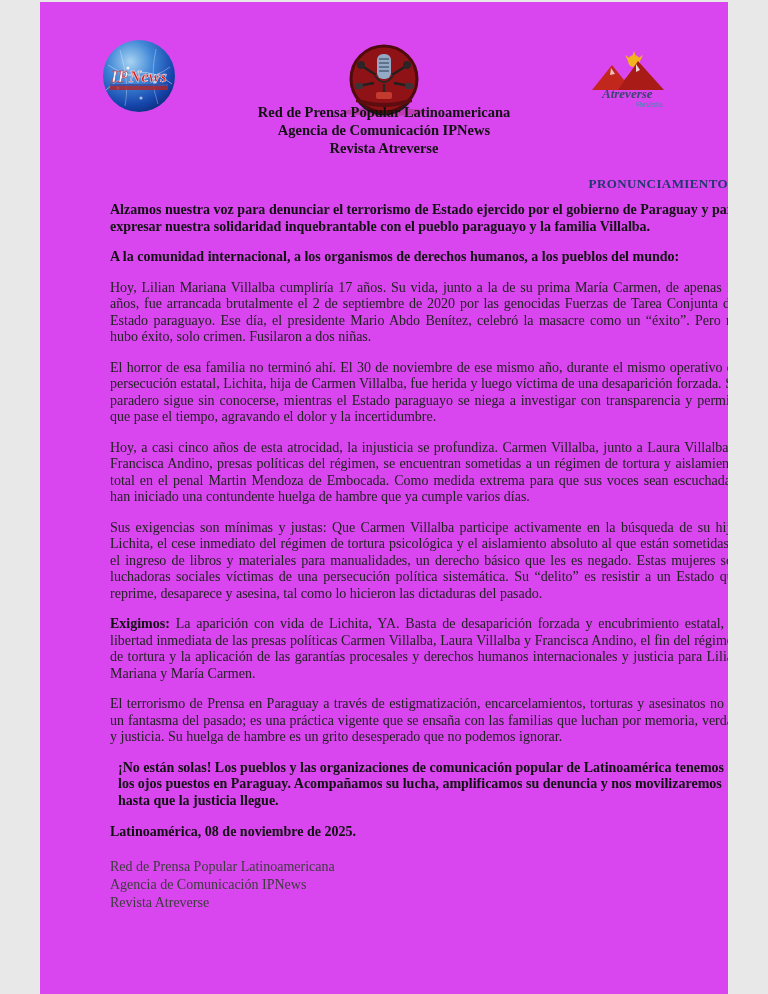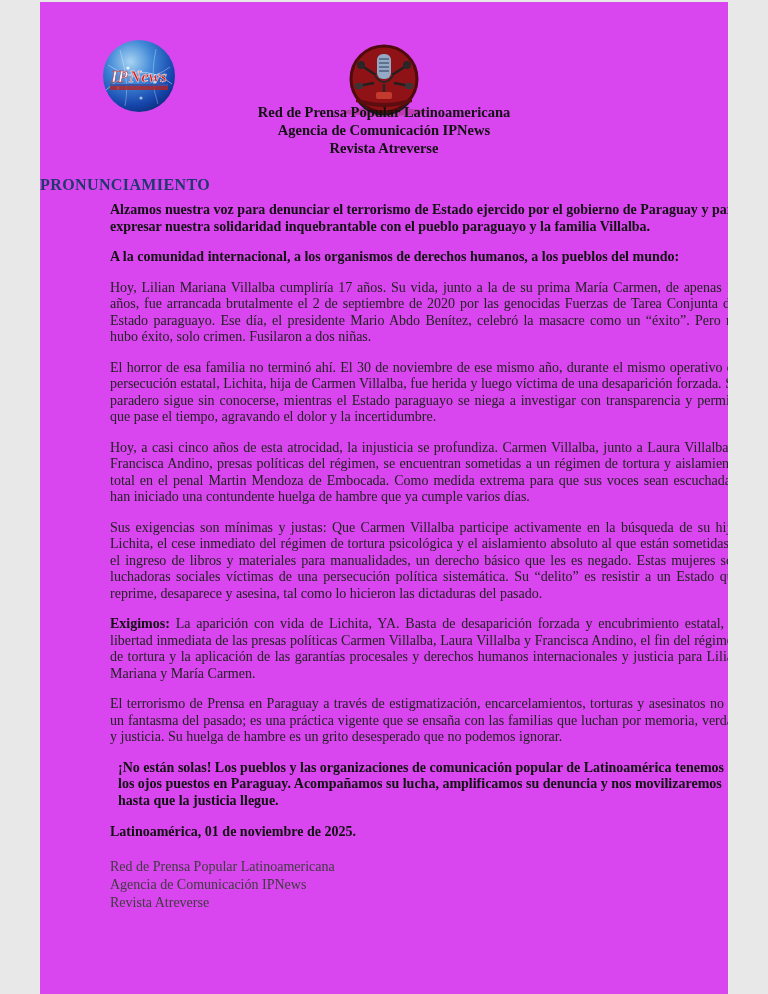--- a/index.html
+++ b/index.html
@@ -8,22 +8,22 @@
     position:relative; width:688px; height:994px; margin:2px auto;
     background:#d946ef; overflow:hidden;
     font-family:"Liberation Serif","DejaVu Serif",serif; color:#222;
   }
   .header { position:absolute; top:0; left:0; right:0; height:200px; }
   .logo-ipnews   { position:absolute; left:58px;  top:36px; width:82px; height:76px; }
   .logo-center   { position:absolute; left:50%; top:40px; width:104px; height:76px; transform:translateX(-50%); }
   .logo-atreverse{ position:absolute; right:52px; top:46px; width:92px; height:62px; }
   .org-lines { position:absolute; top:101px; left:0; right:0; text-align:center;
                font-weight:bold; font-size:14.5px; line-height:18px; color:#111; }
-  .doc-title { position:absolute; top:174px; left:0; right:0; text-align:left;
-               font-weight:bold; font-size:16px; letter-spacing:.4px; }
+  .doc-title { position:absolute; top:174px; left:0; right:0; text-align:right;
+               font-weight:bold; font-size:13px; letter-spacing:.4px; }
   .content { position:absolute; top:200px; left:70px; width:630px; font-size:14px; line-height:16.5px; }
   .para { text-align:justify; margin-bottom:14px; }
   .bold { font-weight:bold; color:#111; }
   .salutation { white-space:nowrap; }
   .closing { text-align:left; font-weight:bold; color:#111; margin-bottom:15px; padding:0 8px; }
   .date-line { font-weight:bold; color:#111; margin-bottom:17px; }
   .signature { color:#3d3d3d; line-height:18px; }
 </style>
 </head>
 <body>
@@ -81,20 +81,36 @@
           <line x1="47" y1="25" x2="57" y2="25"></line>
           <line x1="47" y1="29" x2="57" y2="29"></line>
         </g>
         <path d="M43 34 Q52 46 61 34" stroke="#2b2526" stroke-width="2" fill="none"></path>
         <line x1="52" y1="42" x2="52" y2="50" stroke="#2b2526" stroke-width="2.4"></line>
         <rect x="44" y="50" width="16" height="7" rx="2" fill="#c23b2e"></rect>
         <path d="M24 56 Q52 66 80 56 L80 60 Q52 70 24 60 Z" fill="#5d0d10"></path>
       </svg>
     </div>
 
+    <div class="logo-atreverse">
+      <svg viewBox="0 0 92 62" width="92" height="62">
+        <circle cx="50" cy="13" r="6" fill="#f2b41d"></circle>
+        <g fill="#f2b41d">
+          <polygon points="50,3 52,9 48,9"></polygon>
+          <polygon points="41,7 47,11 44,13"></polygon>
+          <polygon points="59,7 53,11 56,13"></polygon>
+        </g>
+        <path d="M8 42 L28 17 L40 32 L47 24 L60 42 Z" fill="#c2271e"></path>
+        <path d="M34 42 L54 13 L80 42 Z" fill="#a81b16"></path>
+        <path d="M52 16 L56 22 L52 24 Z" fill="#ffffff" opacity=".8"></path>
+        <path d="M27 20 L31 26 L26 27 Z" fill="#ffffff" opacity=".7"></path>
+        <text x="18" y="50" font-family="Liberation Serif, serif" font-style="italic" font-weight="bold" font-size="13" fill="#3c4470">Atreverse</text>
+        <text x="52" y="59" font-family="Liberation Sans, sans-serif" font-size="8" fill="#2e96a8">Revista</text>
+      </svg>
+    </div>
 
     <div class="org-lines">
       <div>Red de Prensa Popular Latinoamericana</div>
       <div>Agencia de Comunicación IPNews</div>
       <div>Revista Atreverse</div>
     </div>
 
     <div class="doc-title" id="doc-title" style="color: rgb(33, 56, 111);">PRONUNCIAMIENTO</div>
   </div>
 
@@ -113,21 +129,21 @@
     <div class="para">Sus exigencias son mínimas y justas: Que Carmen Villalba participe activamente en la búsqueda de su hija, Lichita, el cese inmediato del régimen de tortura psicológica y el aislamiento absoluto al que están sometidas y el ingreso de libros y materiales para manualidades, un derecho básico que les es negado. Estas mujeres son luchadoras sociales víctimas de una persecución política sistemática. Su “delito” es resistir a un Estado que reprime, desaparece y asesina, tal como lo hicieron las dictaduras del pasado.</div>
 
     <div class="para">
       <strong class="bold">Exigimos:</strong><span> La aparición con vida de Lichita, YA. Basta de desaparición forzada y encubrimiento estatal, la libertad inmediata de las presas políticas Carmen Villalba, Laura Villalba y Francisca Andino, el fin del régimen de tortura y la aplicación de las garantías procesales y derechos humanos internacionales y justicia para Lilian Mariana y María Carmen.</span>
     </div>
 
     <div class="para">El terrorismo de Prensa en Paraguay a través de estigmatización, encarcelamientos, torturas y asesinatos no es un fantasma del pasado; es una práctica vigente que se ensaña con las familias que luchan por memoria, verdad y justicia. Su huelga de hambre es un grito desesperado que no podemos ignorar.</div>
 
     <div class="closing">¡No están solas! Los pueblos y las organizaciones de comunicación popular de Latinoamérica tenemos los ojos puestos en Paraguay. Acompañamos su lucha, amplificamos su denuncia y nos movilizaremos hasta que la justicia llegue.</div>
 
-    <div class="date-line">Latinoamérica, 01 de noviembre de 2025.</div>
+    <div class="date-line">Latinoamérica, 08 de noviembre de 2025.</div>
 
     <div class="signature">
       <div>Red de Prensa Popular Latinoamericana</div>
       <div>Agencia de Comunicación IPNews</div>
       <div>Revista Atreverse</div>
     </div>
 
   </div>
 </div>
 

